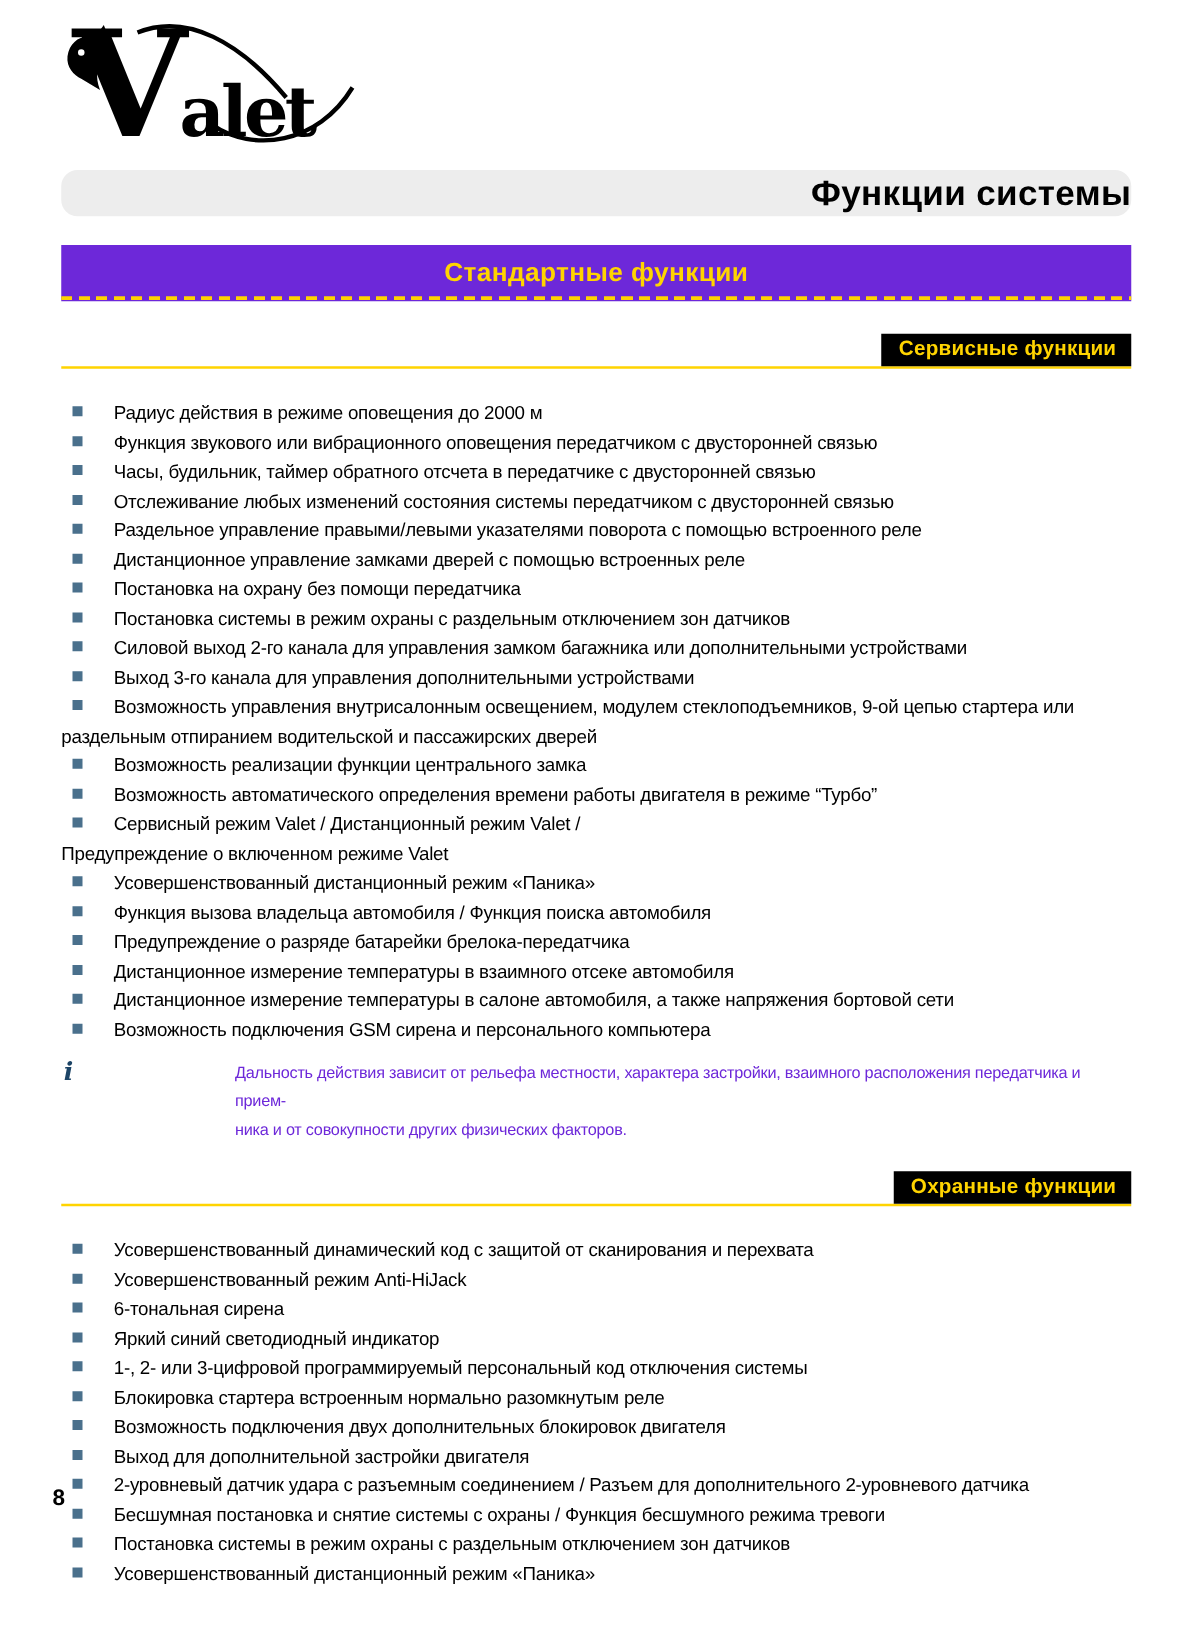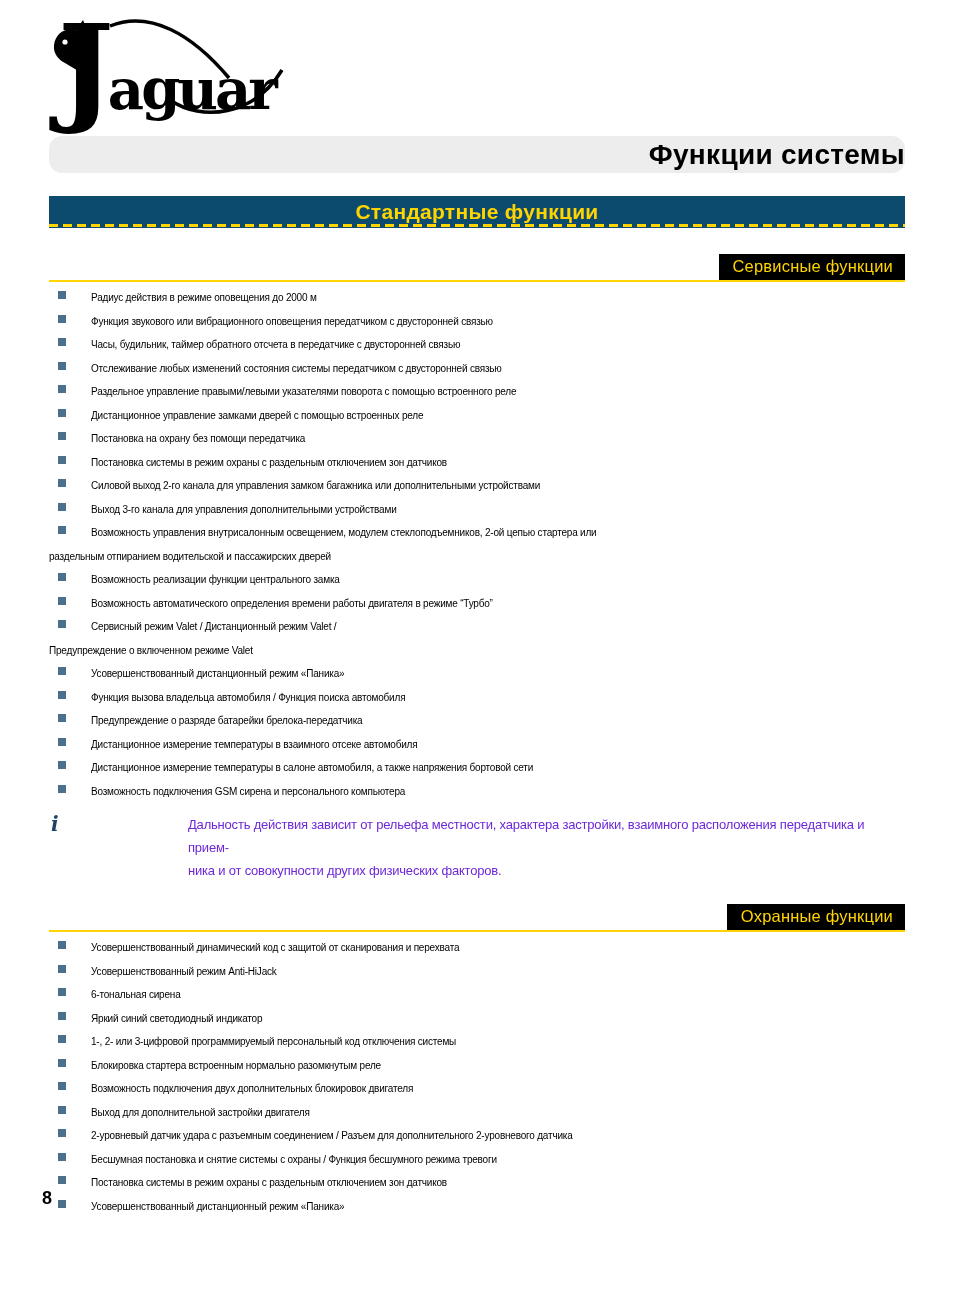--- a/index.html
+++ b/index.html
@@ -28,43 +28,43 @@
 
   
   .title-bar {
     margin-top:136px; height:37px; background:#EDEDED;
     display:flex; align-items:center; justify-content:flex-end;border-radius:13px;
   }
   .title { margin:0; font-size:28px; font-weight:bold; letter-spacing:0.3px; }
 
   
   .banner {
-    position:relative; margin-top:23px; height:32px; background:#0c4a6e;
+    position:relative; margin-top:23px; height:45px; background:#6d28d9;
     display:flex; align-items:center; justify-content:center;
   }
   .banner-label { color:#FFD400; font-weight:bold; font-size:21px; letter-spacing:0.3px; }
   .banner::after {
     content:""; position:absolute; left:0; right:0; bottom:1px; height:3px;
     background:repeating-linear-gradient(90deg,#FFD400 0 9px, transparent 9px 14px);
   }
 
   
   .badge-row {
     display:flex; justify-content:flex-end;
     border-bottom:2px solid #FFD400;
   }
   .badge-row.first { margin-top:26px; }
   .badge-row.second { margin-top:22px; }
   .badge {
-    background:#000; color:#FFD400; font-weight:normal; font-size:16.5px;
+    background:#000; color:#FFD400; font-weight:bold; font-size:16.5px;
     padding:3px 12px 4px 14px; letter-spacing:0.2px;
   }
 
   
-  .list { padding-top:4px; font-size:10px; line-height:23.5px; letter-spacing:-0.2px; }
+  .list { padding-top:24px; font-size:15px; line-height:23.5px; letter-spacing:-0.2px; }
   .li { margin:0; }
   .li-text { white-space:pre-line; }
   .bullet {
     display:inline-block; width:8px; height:8px; background:#4A708C;
     margin:0 25px 0 9px; vertical-align:2px;
   }
 
   
   .note { display:flex; margin-top:10px; }
   .note-icon {
@@ -82,21 +82,21 @@
     position:absolute; left:42px; top:1188px;
     font-size:18px; font-weight:bold;
   }
 </style>
 </head>
 <body>
 
 <div class="page">
 
   <div class="logo">
-    <div class="logo-word">Jaguar</div>
+    <div class="logo-word">Valet</div>
     <svg class="logo-arcs" width="245" height="118" viewBox="0 0 245 118" aria-hidden="true">
       <path d="M58,12 C98,-4 140,20 177,64" fill="none" stroke="#000" stroke-width="3.5"></path>
       <path d="M118,86 C150,108 202,102 230,56" fill="none" stroke="#000" stroke-width="3.5"></path>
       <path d="M31,20 C18,10 4,17 2,31 C1,40 7,46 13,49 L28,58 C24,47 25,39 33,34 C36,27 35,23 31,20 Z" fill="#000"></path>
       <path d="M24,16 L31,6 L36,18 Z" fill="#000"></path>
       <circle cx="13" cy="28" r="2.6" fill="#fff"></circle>
     </svg>
   </div>
 
   <div class="content">
@@ -128,21 +128,21 @@
           <div class="li"><span class="bullet"></span><span class="li-text">Дистанционное управление замками дверей с помощью встроенных реле</span></div>
 
           <div class="li"><span class="bullet"></span><span class="li-text">Постановка на охрану без помощи передатчика</span></div>
 
           <div class="li"><span class="bullet"></span><span class="li-text">Постановка системы в режим охраны с раздельным отключением зон датчиков</span></div>
 
           <div class="li"><span class="bullet"></span><span class="li-text">Силовой выход 2-го канала для управления замком багажника или дополнительными устройствами</span></div>
 
           <div class="li"><span class="bullet"></span><span class="li-text">Выход 3-го канала для управления дополнительными устройствами</span></div>
 
-          <div class="li"><span class="bullet"></span><span class="li-text">Возможность управления внутрисалонным освещением, модулем стеклоподъемников, 2-ой цепью стартера или
+          <div class="li"><span class="bullet"></span><span class="li-text">Возможность управления внутрисалонным освещением, модулем стеклоподъемников, 9-ой цепью стартера или
 раздельным отпиранием водительской и пассажирских дверей</span></div>
 
           <div class="li"><span class="bullet"></span><span class="li-text">Возможность реализации функции центрального замка</span></div>
 
           <div class="li"><span class="bullet"></span><span class="li-text">Возможность автоматического определения времени работы двигателя в режиме “Турбо”</span></div>
 
           <div class="li"><span class="bullet"></span><span class="li-text">Сервисный режим Valet / Дистанционный режим Valet /
 Предупреждение о включенном режиме Valet</span></div>
 
           <div class="li"><span class="bullet"></span><span class="li-text">Усовершенствованный дистанционный режим «Паника»</span></div>

